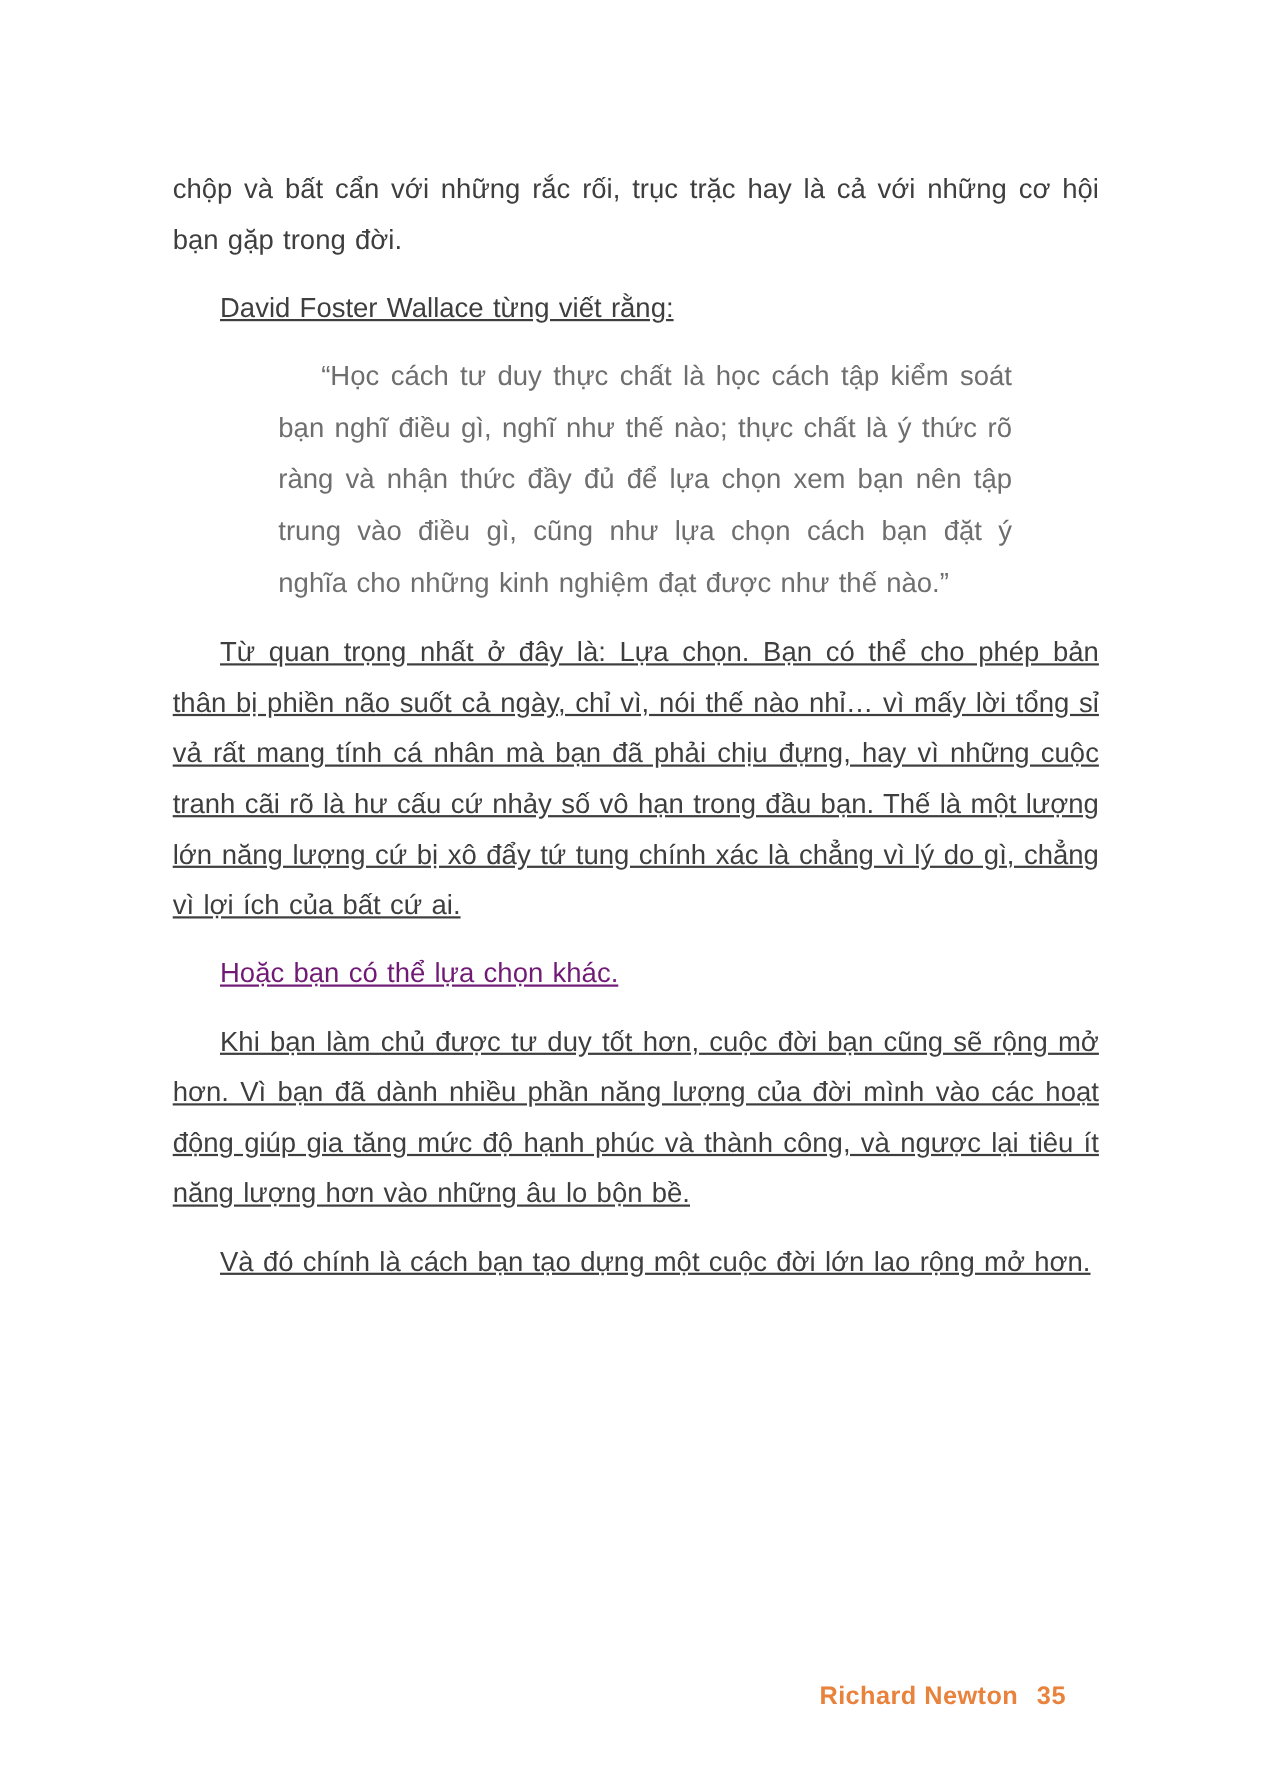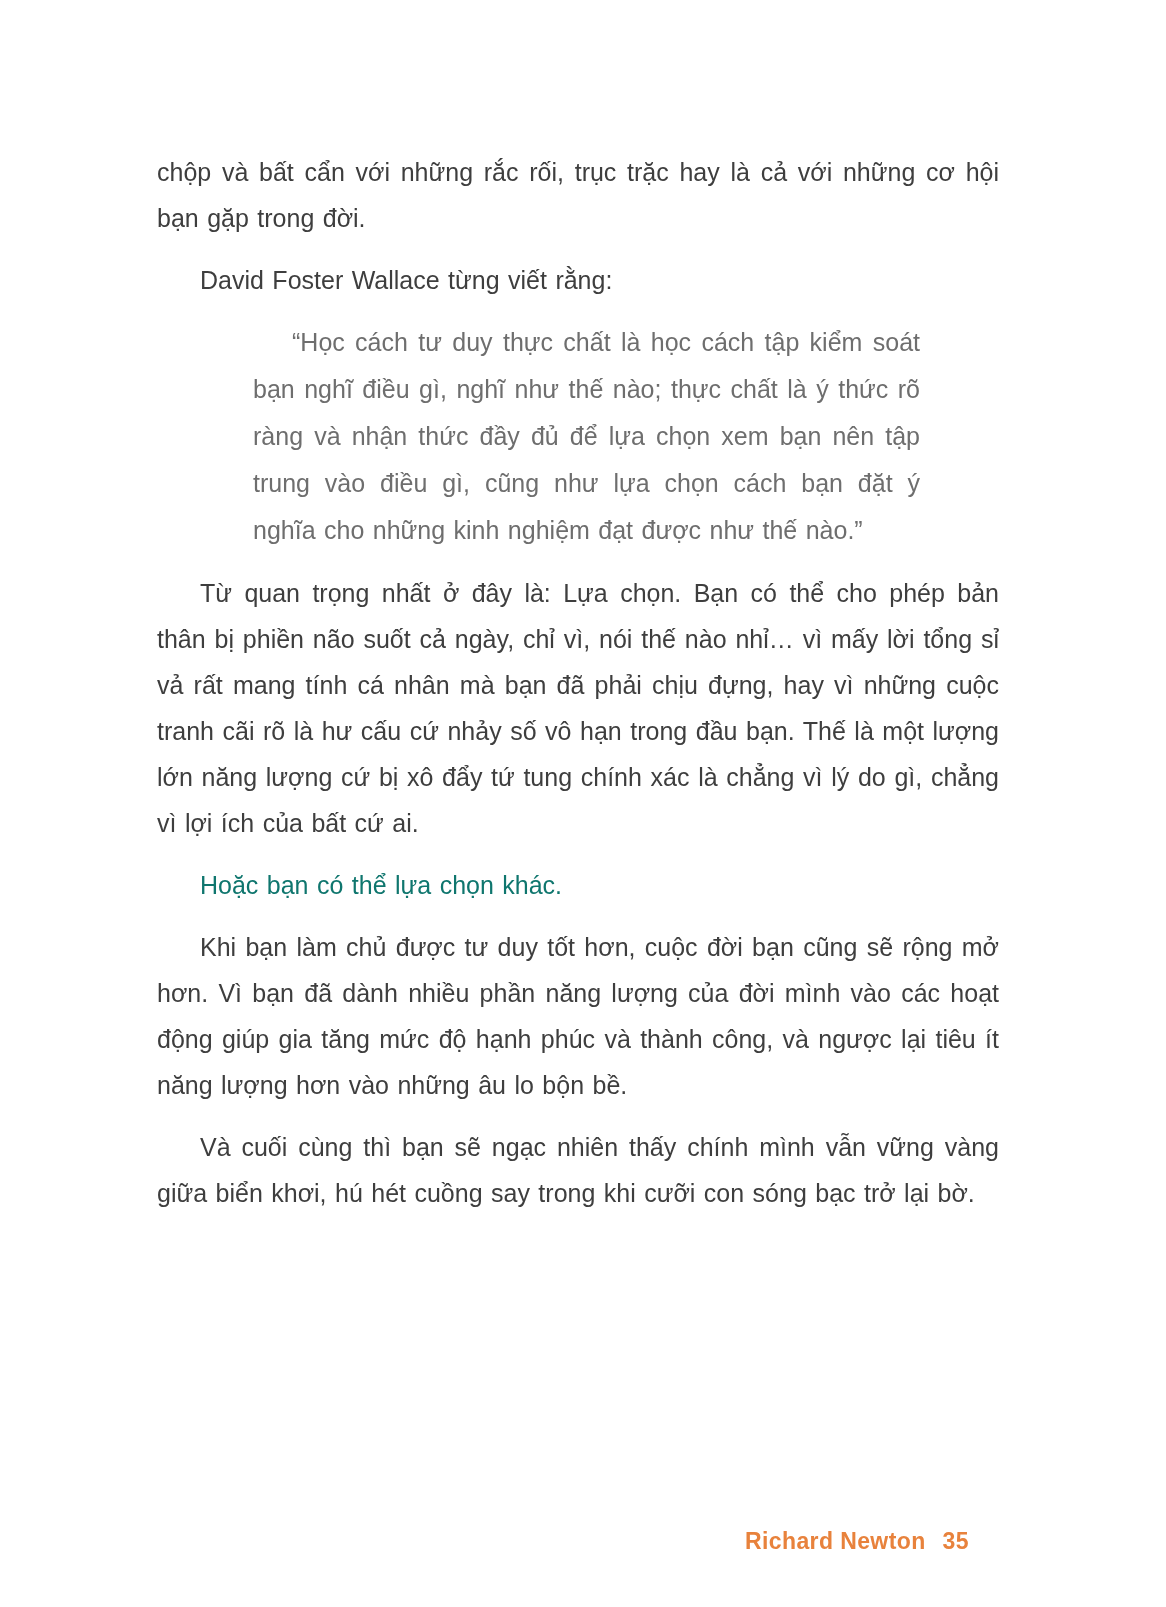--- a/index.html
+++ b/index.html
@@ -18,21 +18,21 @@
     width: 842px;
   }
   p.para {
     margin: 0 0 16px 0;
     font-size: 25px;
     line-height: 46px;
     color: #3e3e3e;
     text-align: justify;
     word-spacing: 1.5px;
   }
-  p.para.indent { text-indent: 43px; }
+  p.para.indent { text-indent: 43px; text-decoration: underline; }
   p.quote {
     margin: 0 79px 16px 96px;
     font-size: 25px;
     line-height: 47px;
     color: #6e6e6e;
     text-align: justify;
     text-indent: 39px;
     word-spacing: 1.5px;
   }
   .footer {
@@ -50,20 +50,20 @@
 </head>
 <body>
 
 <div class="page">
   <div class="content">
 
   <p class="para" style="color: rgb(62, 62, 62);">chộp và bất cẩn với những rắc rối, trục trặc hay là cả với những cơ hội bạn gặp trong đời.</p>
       <p class="para indent" style="color: rgb(62, 62, 62);">David Foster Wallace từng viết rằng:</p>
       <p class="quote" style="color: rgb(110, 110, 110);">“Học cách tư duy thực chất là học cách tập kiểm soát bạn nghĩ điều gì, nghĩ như thế nào; thực chất là ý thức rõ ràng và nhận thức đầy đủ để lựa chọn xem bạn nên tập trung vào điều gì, cũng như lựa chọn cách bạn đặt ý nghĩa cho những kinh nghiệm đạt được như thế nào.”</p>
       <p class="para indent" style="color: rgb(62, 62, 62);">Từ quan trọng nhất ở đây là: Lựa chọn. Bạn có thể cho phép bản thân bị phiền não suốt cả ngày, chỉ vì, nói thế nào nhỉ… vì mấy lời tổng sỉ vả rất mang tính cá nhân mà bạn đã phải chịu đựng, hay vì những cuộc tranh cãi rõ là hư cấu cứ nhảy số vô hạn trong đầu bạn. Thế là một lượng lớn năng lượng cứ bị xô đẩy tứ tung chính xác là chẳng vì lý do gì, chẳng vì lợi ích của bất cứ ai.</p>
-      <p class="para indent" style="color: #0f766e;">Hoặc bạn có thể lựa chọn khác.</p>
+      <p class="para indent" style="color: #701a75;">Hoặc bạn có thể lựa chọn khác.</p>
       <p class="para indent" style="color: rgb(62, 62, 62);">Khi bạn làm chủ được tư duy tốt hơn, cuộc đời bạn cũng sẽ rộng mở hơn. Vì bạn đã dành nhiều phần năng lượng của đời mình vào các hoạt động giúp gia tăng mức độ hạnh phúc và thành công, và ngược lại tiêu ít năng lượng hơn vào những âu lo bộn bề.</p>
-      <p class="para indent" style="color: rgb(62, 62, 62);">Và cuối cùng thì bạn sẽ ngạc nhiên thấy chính mình vẫn vững vàng giữa biển khơi, hú hét cuồng say trong khi cưỡi con sóng bạc trở lại bờ.</p>
+      <p class="para indent" style="color: rgb(62, 62, 62);">Và đó chính là cách bạn tạo dựng một cuộc đời lớn lao rộng mở hơn.</p>
     </div>
   <div class="footer" style="color: rgb(232, 130, 60);">
     <span class="author">Richard Newton</span><span class="page-num">35</span>
   </div>
 </div>
 
 </body></html>

